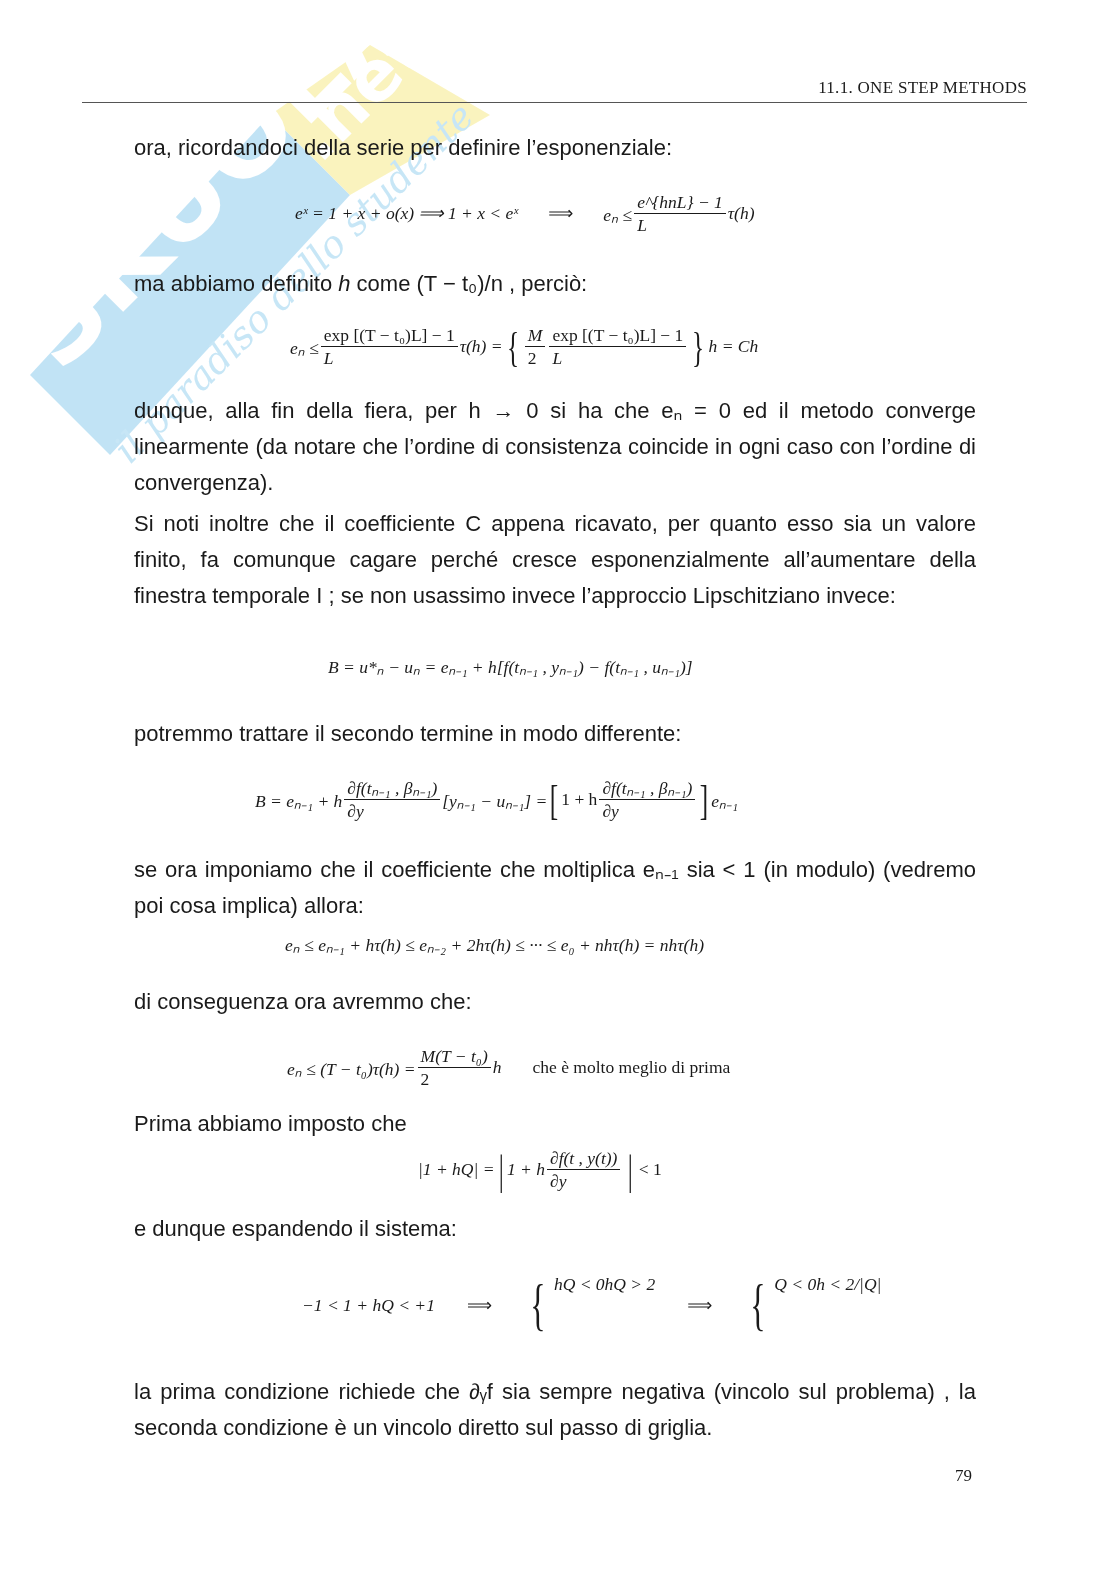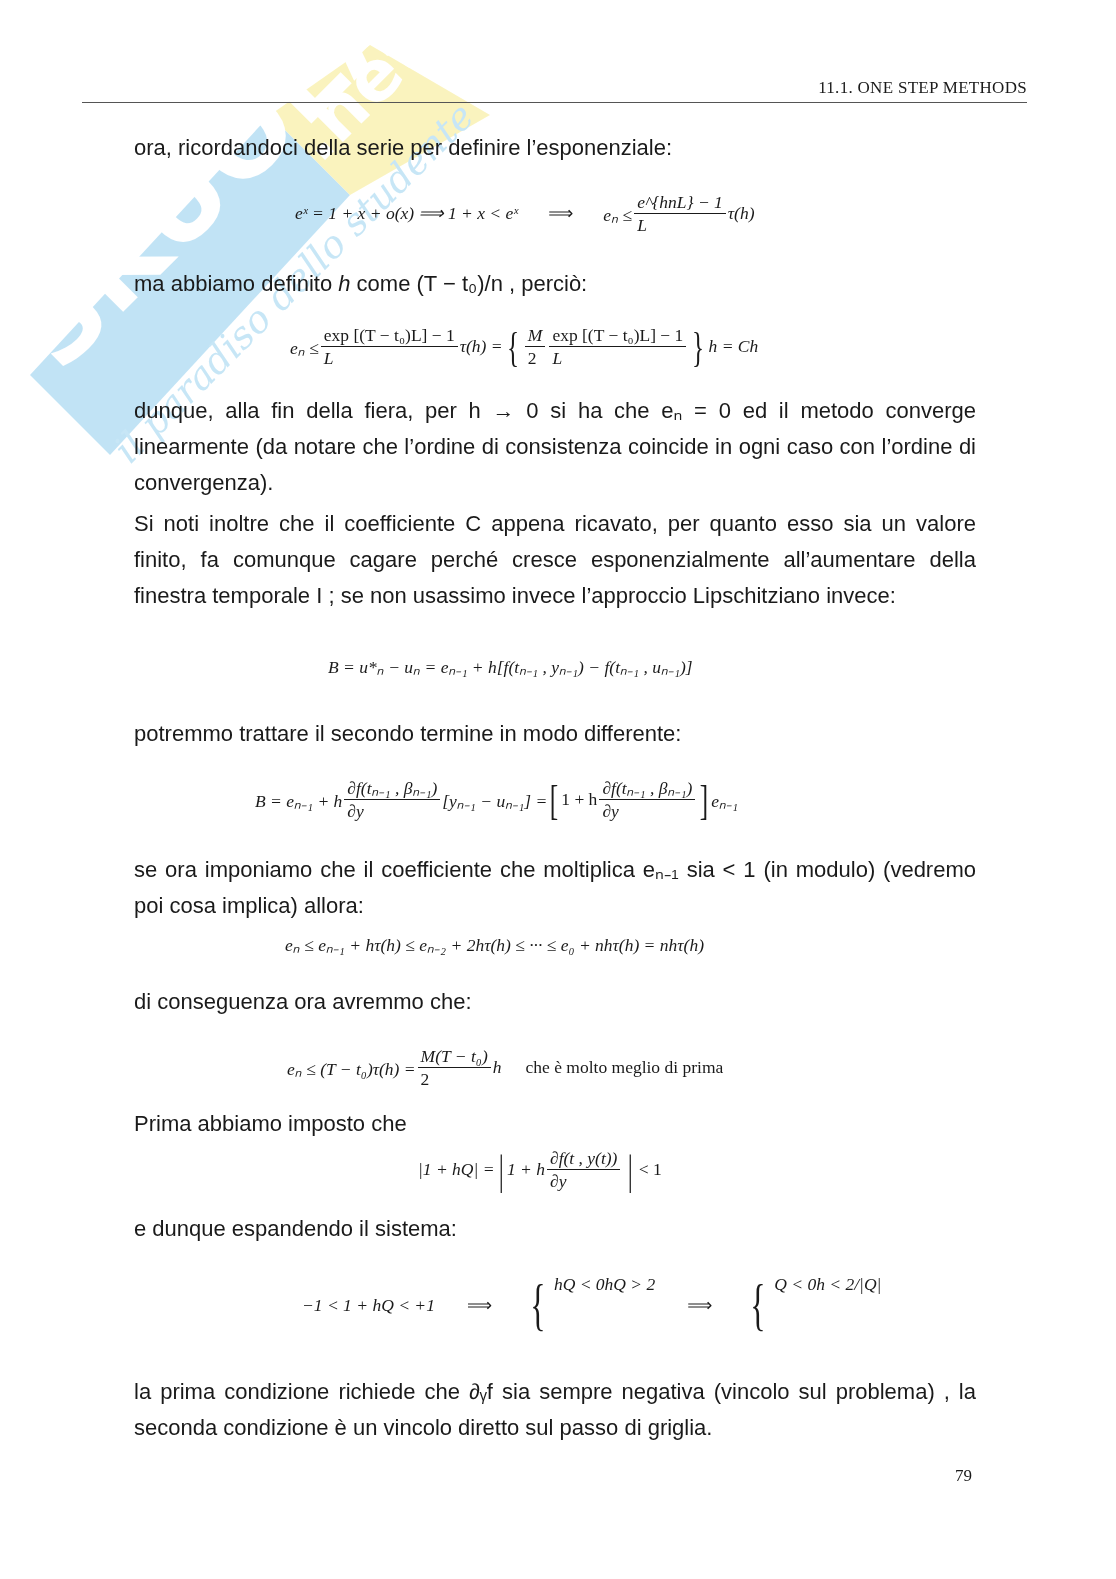--- a/index.html
+++ b/index.html
@@ -107,21 +107,21 @@
 
   <div class="p" style="top:984px;">di conseguenza ora avremmo che:</div>
 
   <div class="eq" style="left:287px; top:1046px;">
     <span class="i">eₙ ≤ (T − t₀)τ(h) =</span>
     <span class="frac">
       <span class="num i">M(T − t₀)</span>
       <span class="den">2</span>
     </span>
     <span class="i">h</span>
-    <span style="margin-left:24px;">che è molto meglio di prima</span>
+    <span style="margin-left:31px;">che è molto meglio di prima</span>
   </div>
 
   <div class="p" style="top:1078px;margin-top:28px;">Prima abbiamo imposto che</div>
 
   <div class="eq" style="left:418px; top:1148px;">
     <span class="i">|1 + hQ| =</span>
     <span class="big" style="margin:0 2px;">|</span>
     <span class="i">1 + h</span>
     <span class="frac">
       <span class="num i">∂f(t , y(t))</span>

